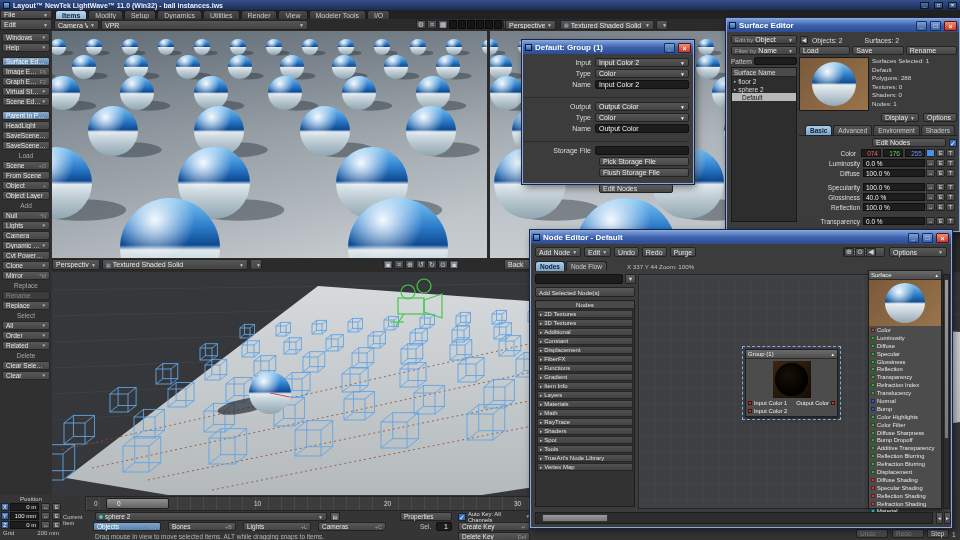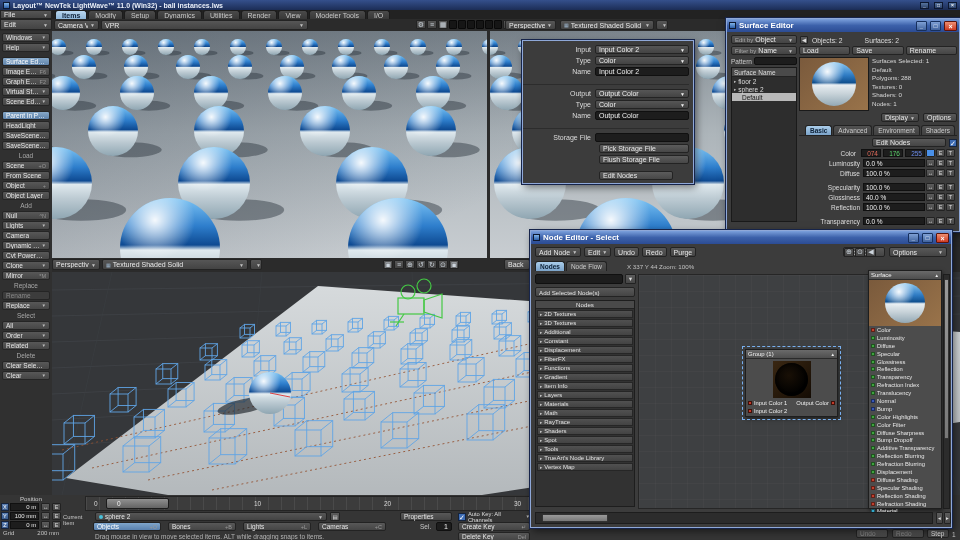--- a/index.html
+++ b/index.html
@@ -1163,20 +1163,27 @@
             <span class="pfld">0.0 %</span>
             <span class="mbtn">↔</span>
             <span class="mbtn">E</span>
             <span class="mbtn">T</span>
           </div>
         </div>
     </div>
   </div>
 
   <div class="window" style="left:522px;top:40px;width:172px;height:144px;">
+    <div class="wtitle">
+      <span class="appicon"></span>
+      <span>Default: Group (1)</span>
+      <span class="sp"></span>
+      <span class="wmin">_</span>
+      <span class="wclose">×</span>
+    </div>
     <div style="padding-top:2px;">
         <div class="grow">
           <span class="glbl">Input</span>
           <span class="gdd">Input Color 2<span class="arr" style="margin-left: auto; font-size: 5px;">▼</span></span>
         </div>
         <div class="grow">
           <span class="glbl">Type</span>
           <span class="gdd">Color<span class="arr" style="margin-left: auto; font-size: 5px;">▼</span></span>
         </div>
         <div class="grow">
@@ -1205,21 +1212,21 @@
         <div class="gbtn">Flush Storage File</div>
       </div>
     <div class="gbtn" style="margin-top:7px;width:74px;">
       <span>Edit Nodes</span>
     </div>
   </div>
 
   <div class="window" style="left:530px;top:230px;width:422px;height:298px;">
     <div class="wtitle">
       <span class="appicon"></span>
-      <span>Node Editor - Select</span>
+      <span>Node Editor - Default</span>
       <span class="sp"></span>
       <span class="wmin">_</span>
       <span class="wmax">□</span>
       <span class="wclose">×</span>
     </div>
     <div style="position:absolute;left:4px;top:16px;display:flex;gap:3px;">
         <div class="btn" style="height: 10px;">
           <span>Add Node</span>
           <span class="arr">▼</span>
         </div>

